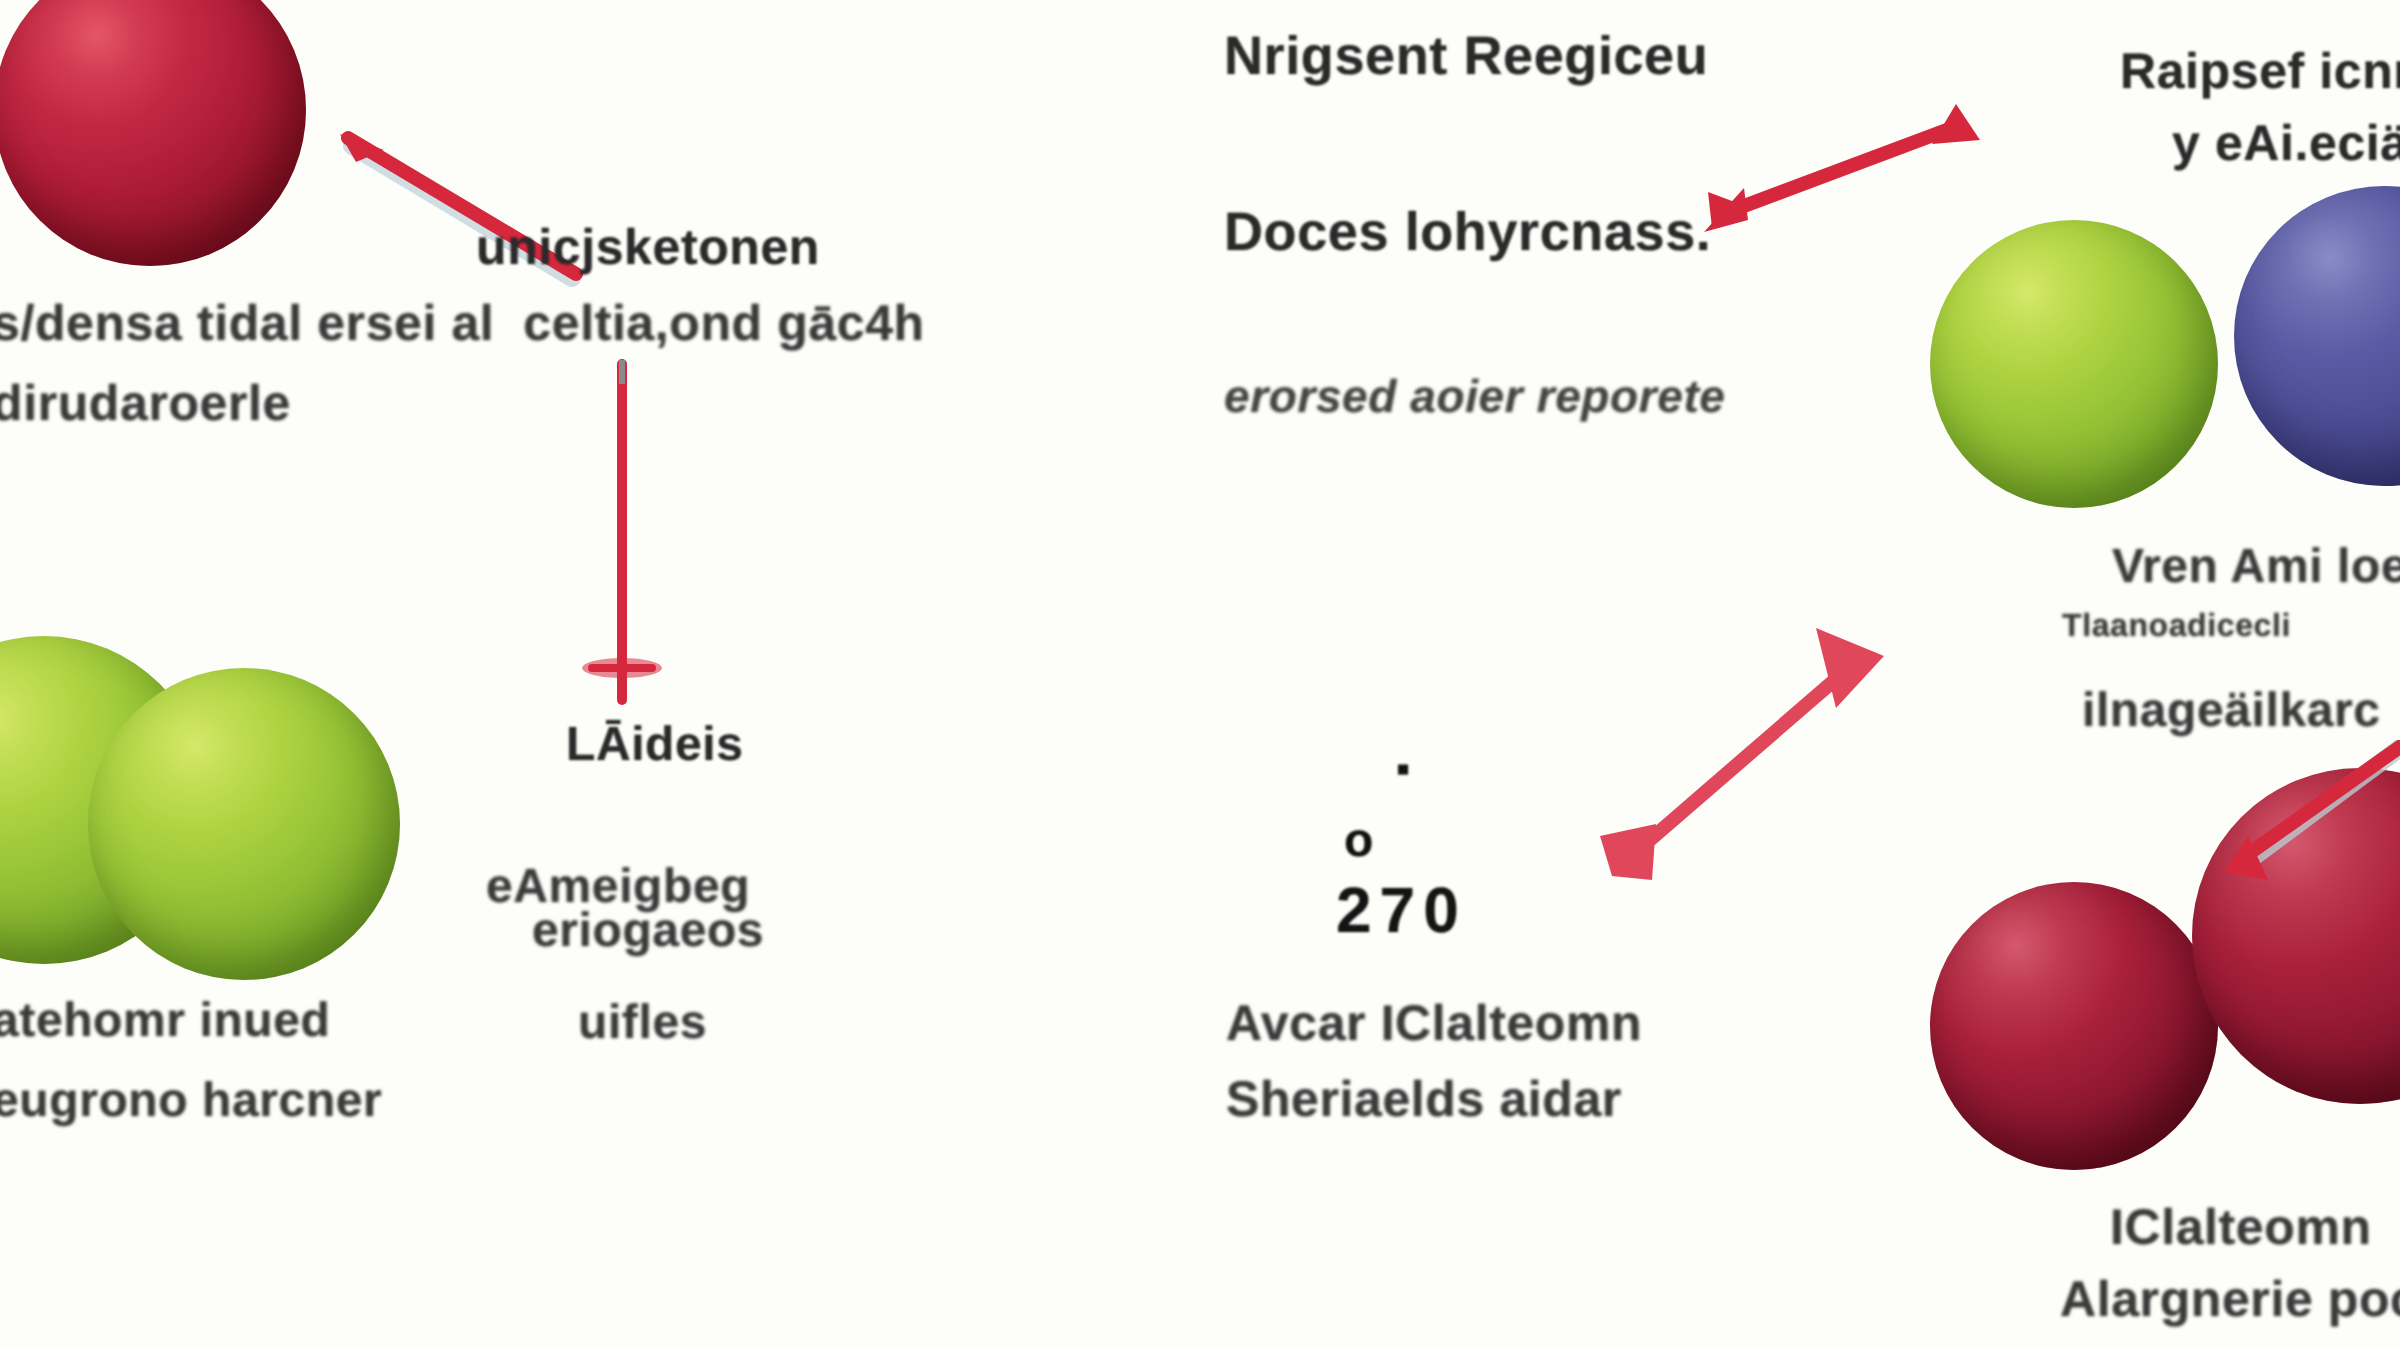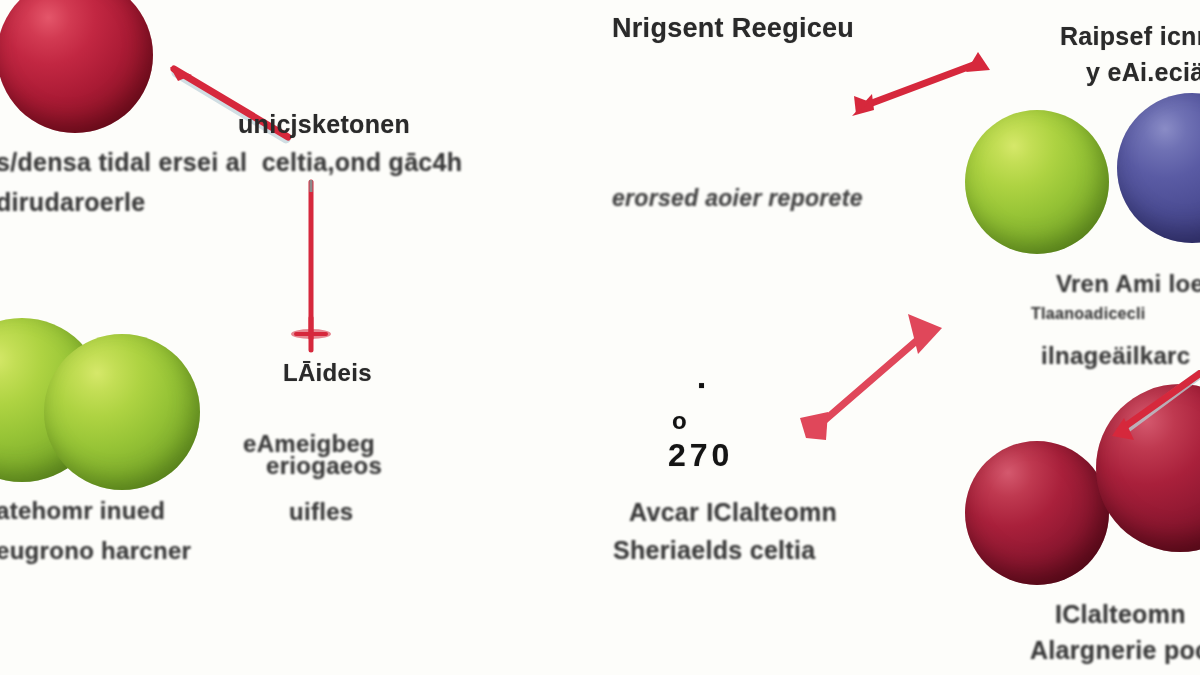--- a/index.html
+++ b/index.html
@@ -152,32 +152,33 @@
   <div class="lbl" style="left:283px;top:357px;font-size:24px;">LĀideis</div>
 
   <div class="lbl soft" style="left:243px;top:428px;font-size:24px;">eAmeigbeg</div>
 
   <div class="lbl soft" style="left:266px;top:450px;font-size:24px;">eriogaeos</div>
 
   <div class="lbl soft" style="left:289px;top:496px;font-size:24px;">uifles</div>
 
   <div class="lbl" style="left:612px;top:10px;font-size:27px;">Nrigsent Reegiceu</div>
 
+  <div class="lbl" style="left:612px;top:98px;font-size:27px;">Doces lohyrcnass.</div>
 
   <div class="lbl thin" data:name="right-body-line" style="left:612px;top:183px;font-size:23px;font-style:italic;">erorsed aoier reporete</div>
 
   <div class="lbl" style="left:698px;top:372px;font-size:20px;color:#111;">▪</div>
 
   <div class="lbl" style="left:672px;top:405px;font-size:24px;color:#111;">o</div>
 
   <div class="lbl big" style="left:668px;top:434px;letter-spacing:4px;">270</div>
 
-  <div class="lbl soft" style="left:613px;top:496px;font-size:25px;margin-left:16px;">Avcar IClalteomn</div>
+  <div class="lbl soft" style="left:613px;top:496px;font-size:25px;">Avcar IClalteomn</div>
 
-  <div class="lbl soft" style="left:613px;top:534px;font-size:25px;">Sheriaelds celtia</div>
+  <div class="lbl soft" style="left:613px;top:534px;font-size:25px;">Sheriaelds aidar</div>
 
   <div class="lbl" style="left:1060px;top:20px;font-size:25px;">Raipsef icnr</div>
 
   <div class="lbl" style="left:1086px;top:56px;font-size:25px;">y eAi.eciä</div>
 
   <div class="lbl soft" style="left:1056px;top:268px;font-size:24px;">Vren Ami loe</div>
 
   <div class="lbl soft" style="left:1031px;top:303px;font-size:16px;">Tlaanoadicecli</div>
 
   <div class="lbl soft" style="left:1041px;top:340px;font-size:24px;text-align:right;">ilnageäilkarc</div>

